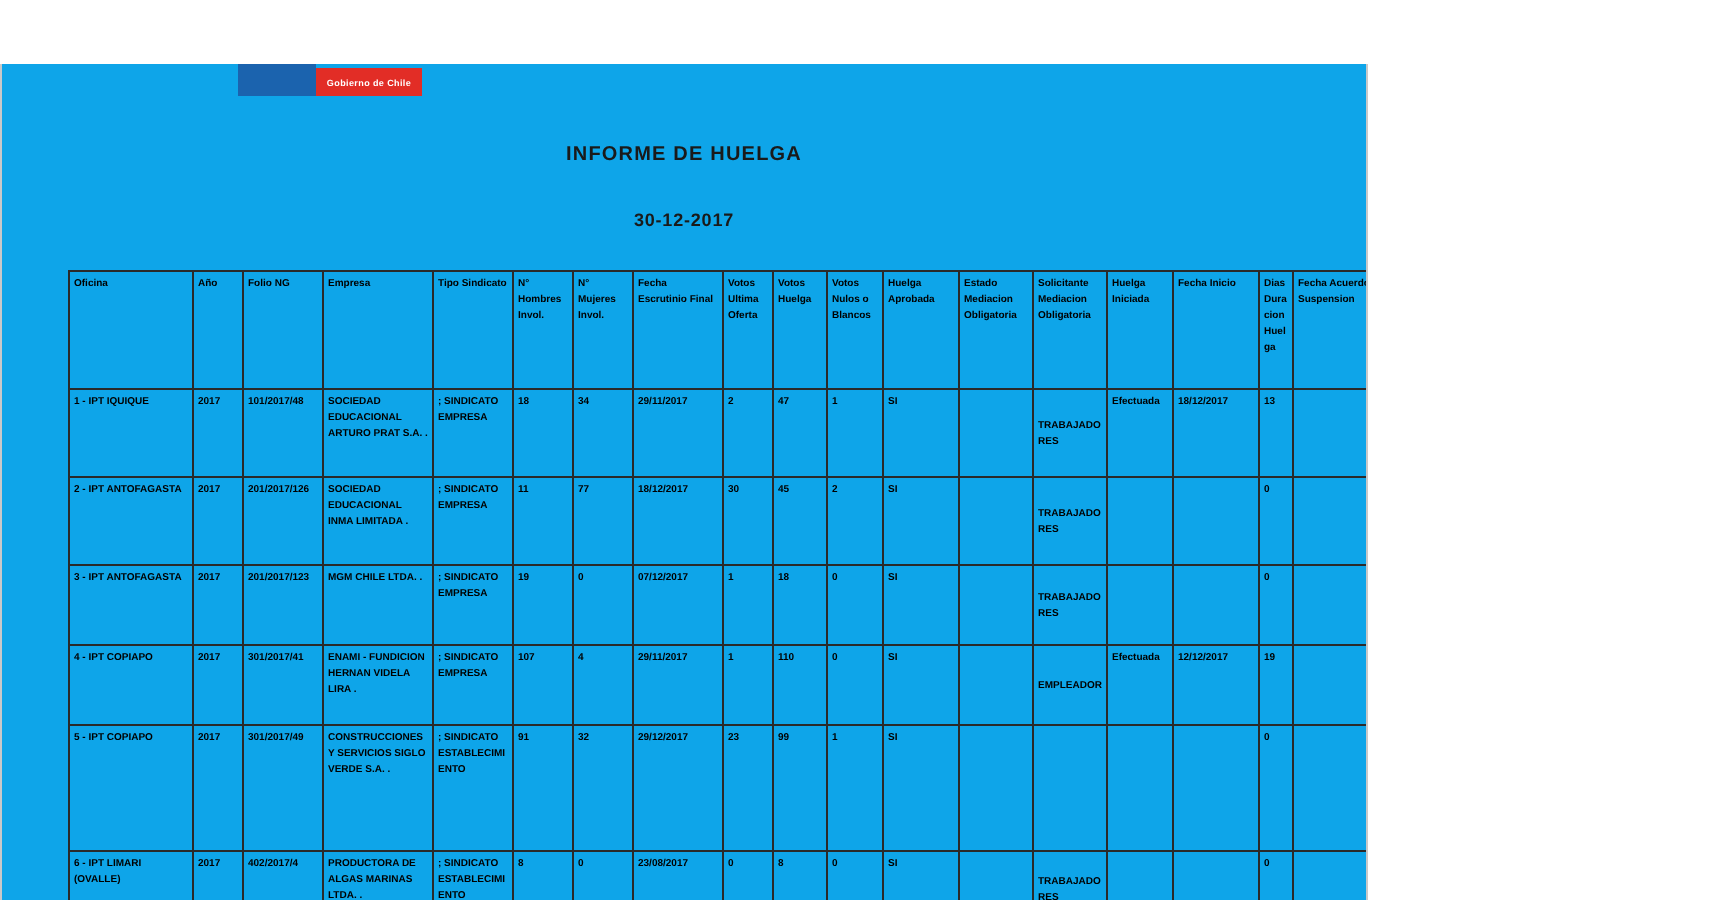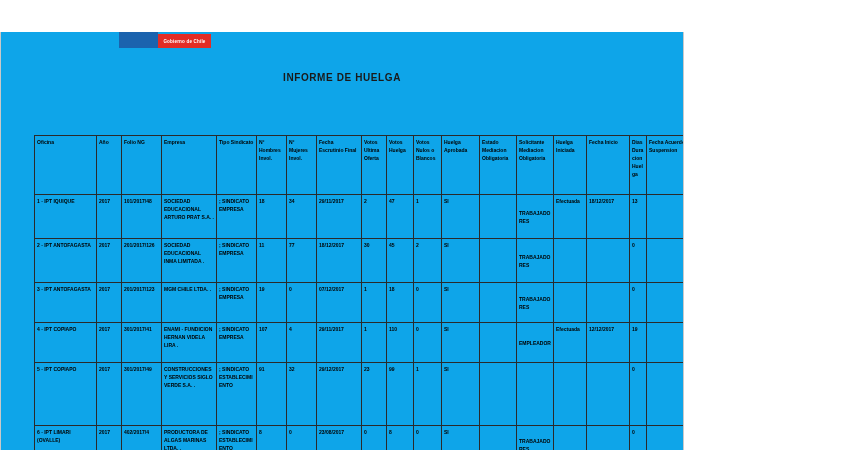--- a/index.html
+++ b/index.html
@@ -66,20 +66,21 @@
 <div class="page">
 
   <div class="logo">
     <div class="logo-blue" style="background: rgb(27, 99, 174);"></div>
     <div class="logo-red" style="background: rgb(226, 45, 38);">
       <span>Gobierno de Chile</span>
     </div>
   </div>
 
   <div class="title">INFORME DE HUELGA</div>
+  <div class="report-date">30-12-2017</div>
 
   <div class="table-wrap">
     <table>
       <colgroup>
         <col style="width:62px">
           <col style="width:25px">
           <col style="width:40px">
         <col style="width:55px">
           <col style="width:40px">
           <col style="width:30px">

